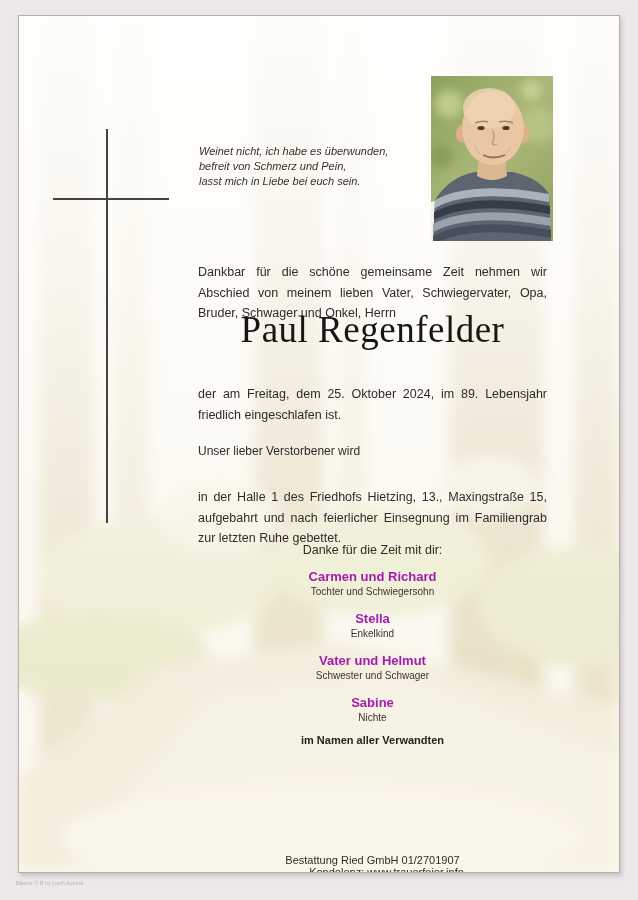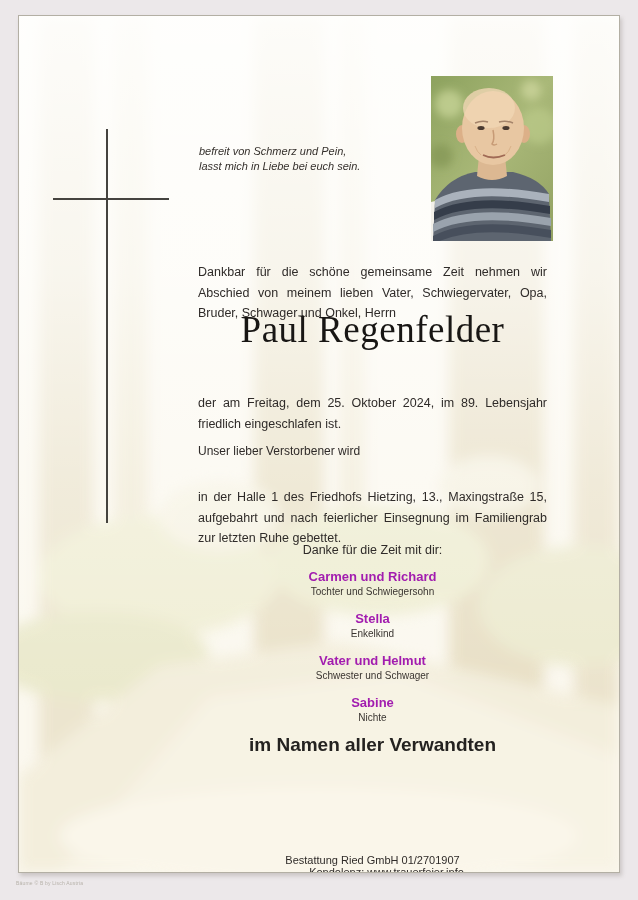--- a/index.html
+++ b/index.html
@@ -35,30 +35,30 @@
   }
   .content { position: absolute; left: 179px; top: 0; width: 349px; height: 100%; }
   .content > div { position: absolute; left: 0; right: 0; }
   .intro { top: 246px; font-size: 12.5px; line-height: 20.5px; text-align: justify; }
   .deceased-name {
     top: 292px; text-align: center;
     font-family: Liberation Serif, serif;
     font-size: 37px; line-height: 44px; color: #181614; font-weight: 400;
     letter-spacing: .5px;
   }
-  .death-line { top: 377px; font-size: 12.5px; line-height: 20.5px; text-align: justify; }
+  .death-line { top: 368px; font-size: 12.5px; line-height: 20.5px; text-align: justify; }
   .service-intro { top: 425px; font-size: 12px; line-height: 20px; }
   .service-date { top: 448px; font-size: 13px; font-weight: bold; text-align: center; color: #242220; }
   .service-details { top: 471px; font-size: 12.5px; line-height: 20.5px; text-align: justify; }
   .thanks-heading { top: 527px; font-size: 12.5px; text-align: center; }
   .family-list { top: 553px; text-align: center; }
   .family-entry { margin-bottom: 12px; }
   .family-name { font-size: 13px; font-weight: bold; line-height: 16px; color: #a21caf; }
   .family-relation { font-size: 10px; line-height: 14px; color: #3a3531; }
-  .family-closing { top: 718px; text-align: center; font-size: 19px; font-weight: bold; color: #242220; }
+  .family-closing { top: 718px; text-align: center; font-size: 11px; font-weight: bold; color: #242220; }
   .card-footer { top: 838px; text-align: center; font-size: 11px; color: #2f2b29; }
   .card-footer span { display: inline-block; }
   .footer-condolence { margin-left: 28px; }
   .credit {
     position: absolute; left: 16px; top: 880px;
     font-size: 5px; color: #b7b2aa; letter-spacing: .2px;
   }
 </style>
 </head>
 <body>
@@ -148,20 +148,21 @@
 
         <path d="M52,79 Q62,84 74,79" stroke="#a06a55" stroke-width="1.8" fill="none"></path>
 
         <path d="M44,70 Q46,76 50,79" stroke="#d3a87f" stroke-width="1" fill="none" opacity="0.7"></path>
         <path d="M80,70 Q78,76 74,79" stroke="#d3a87f" stroke-width="1" fill="none" opacity="0.7"></path>
       </g>
     </svg>
   </div>
 
   <div class="poem">
+    <div>Weinet nicht, ich habe es überwunden,</div>
     <div>befreit von Schmerz und Pein,</div>
     <div>lasst mich in Liebe bei euch sein.</div>
   </div>
 
   <div class="content">
     <div class="intro">Dankbar für die schöne gemeinsame Zeit nehmen wir Abschied von meinem lieben Vater, Schwiegervater, Opa, Bruder, Schwager und Onkel, Herrn</div>
 
     <div class="deceased-name">Paul Regenfelder</div>
 
     <div class="death-line">der am Freitag, dem 25. Oktober 2024, im 89. Lebensjahr friedlich eingeschlafen ist.</div>

